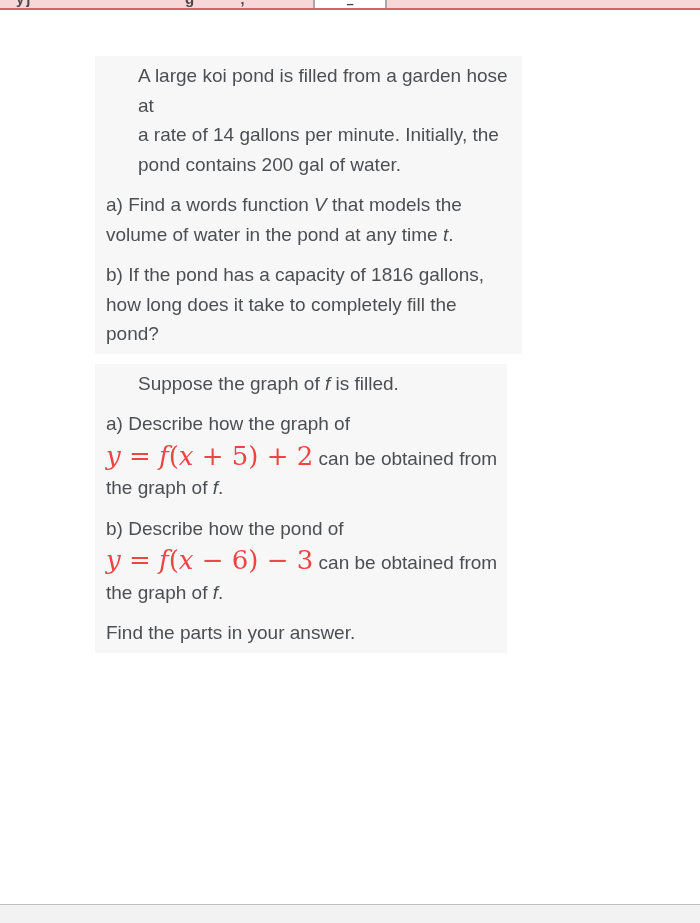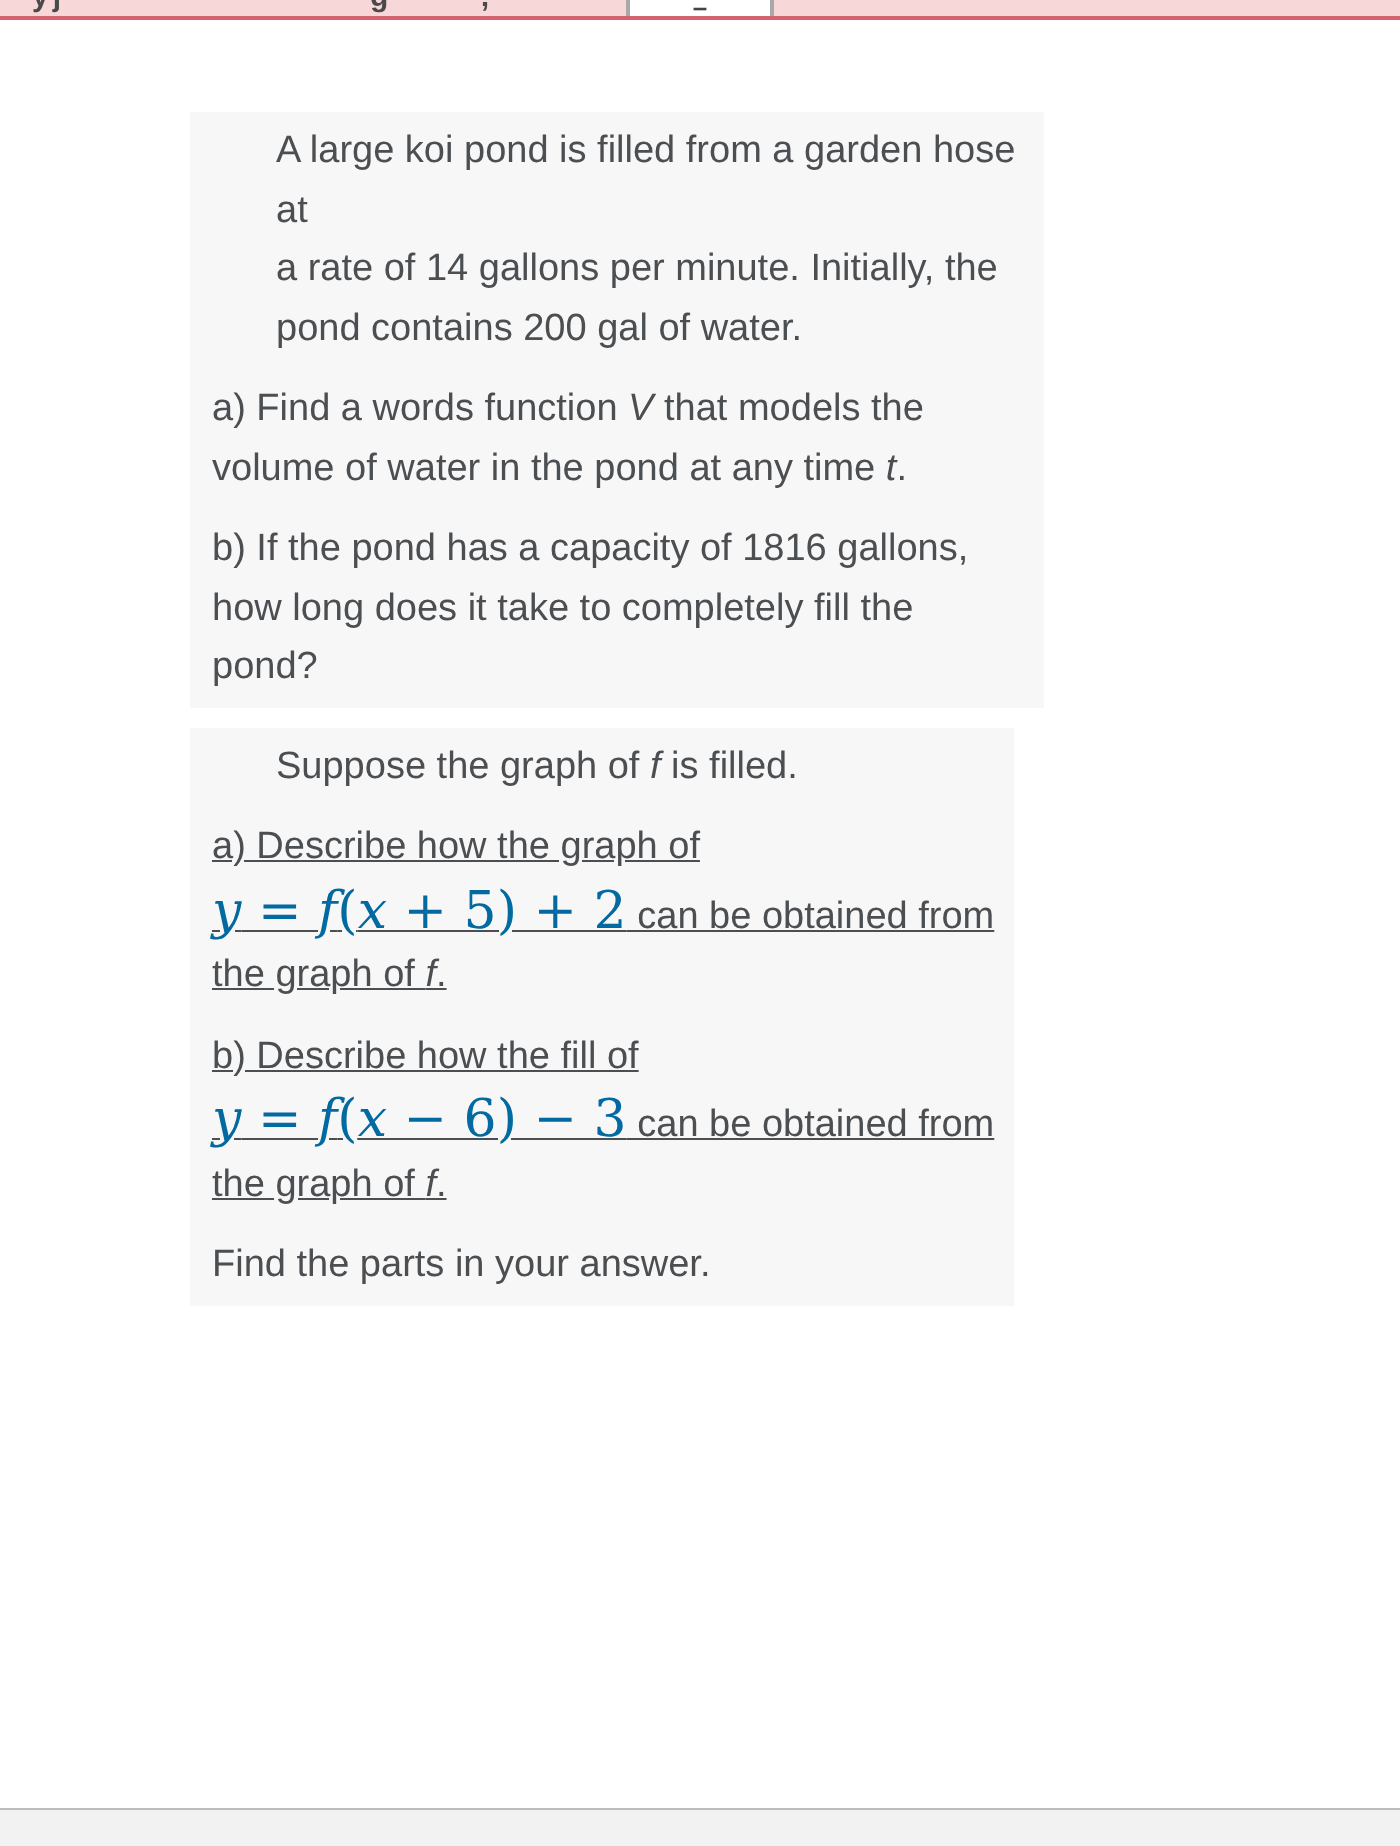--- a/index.html
+++ b/index.html
@@ -57,30 +57,30 @@
     line-height: 29.5px;
   }
   .block-1 { margin-top: 46px; width: 427px; }
   .block-2 { margin-top: 10px; width: 412px; }
 
   .question-block p { margin: 11px 0; }
   .question-block p:first-child { margin-top: 0; margin-left: 32px; }
   .question-block p:last-child { margin-bottom: 0; }
 
   .pre-line { white-space: pre-line; }
-  .no-wrap  { white-space: nowrap; text-decoration: underline; }
+  .no-wrap  { white-space: nowrap; }
 
   .ital { font-style: italic; }
 
   
   .math {
     font-family: "DejaVu Serif", serif;
     font-size: 26px;
     line-height: 34px;
-    color: #0369a1;
+    color: #ef4444;
   }
   .math .mi { font-style: italic; }
 
   
   .footer {
     position: absolute;
     left: 0; bottom: 0;
     width: 700px; height: 19px;
     background: #f2f2f2;
     border-top: 1px solid #bdbdbd;
@@ -107,18 +107,18 @@
   <p class="pre-line">b) If the pond has a capacity of 1816 gallons,
 how long does it take to completely fill the
 pond?</p>
 </div>
 
 <div class="question-block block-2">
   <p><span>Suppose the graph of </span><span class="ital">f</span><span> is filled.</span></p>
 
   <p class="no-wrap"><span>a) Describe how the graph of</span><br><span class="math"><span class="mi">y</span><span> = </span><span class="mi">f</span><span>(</span><span class="mi">x</span><span> + 5) + 2</span></span><span> can be obtained from</span><br><span>the graph of </span><span class="ital">f</span><span>.</span></p>
 
-  <p class="no-wrap"><span>b) Describe how the fill of</span><br><span class="math"><span class="mi">y</span><span> = </span><span class="mi">f</span><span>(</span><span class="mi">x</span><span> − 6) − 3</span></span><span> can be obtained from</span><br><span>the graph of </span><span class="ital">f</span><span>.</span></p>
+  <p class="no-wrap"><span>b) Describe how the pond of</span><br><span class="math"><span class="mi">y</span><span> = </span><span class="mi">f</span><span>(</span><span class="mi">x</span><span> − 6) − 3</span></span><span> can be obtained from</span><br><span>the graph of </span><span class="ital">f</span><span>.</span></p>
 
   <p class="pre-line">Find the parts in your answer.</p>
 </div>
 
 <div class="footer"></div>
 
 </body></html>

